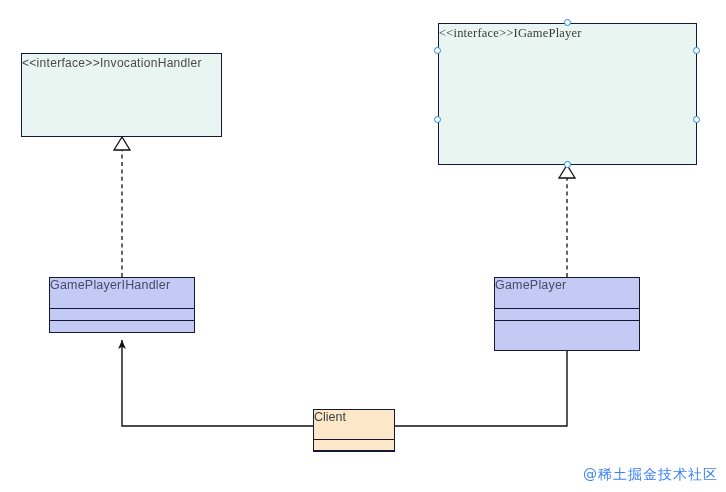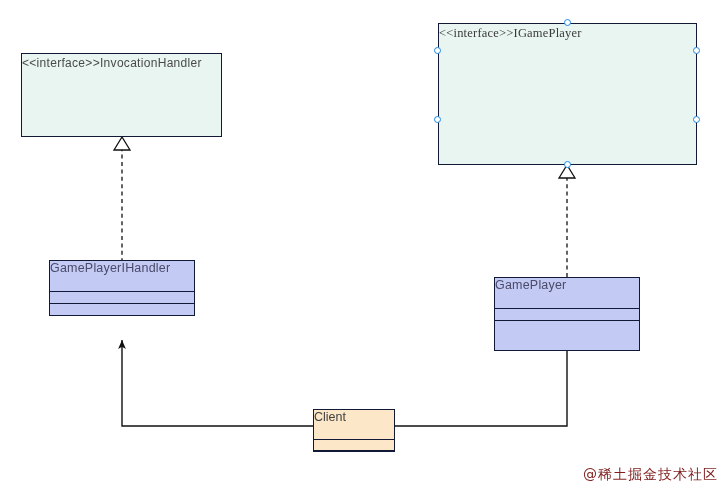--- a/index.html
+++ b/index.html
@@ -125,21 +125,21 @@
     background: #ffffff;
     z-index: 6;
   }
 
   .watermark {
     position: absolute;
     right: 8px;
     bottom: 8px;
     font-family: "DejaVu Sans", sans-serif;
     font-size: 14px;
-    color: #7f1d1d;
+    color: #3b82f6;
     letter-spacing: 1px;
     user-select: none;
     z-index: 3;
   }
 </style>
 </head>
 <body>
 
 <div id="canvas">
 
@@ -186,21 +186,21 @@
     </div>
   </div>
 
   <div class="handle" style="left:564px; top:19px;"></div>
   <div class="handle" style="left:434px; top:47px;"></div>
   <div class="handle" style="left:693px; top:47px;"></div>
   <div class="handle" style="left:434px; top:116px;"></div>
   <div class="handle" style="left:693px; top:116px;"></div>
   <div class="handle" style="left:564px; top:161px;"></div>
 
-  <div class="node klass" id="node-gameplayerihandler" style="left:49px; top:260px; width:146px; height:56px;">
+  <div class="node klass" id="node-gameplayerihandler" style="left:49px; top:277px; width:146px; height:56px;">
     <div class="compartment" style="height:30px;">
       <div class="cname">GamePlayerIHandler</div>
     </div>
     <div class="compartment empty-row" style="height:12px;"></div>
     <div class="compartment empty-row" style="height:12px;"></div>
   </div>
 
   <div class="node klass" id="node-gameplayer" style="left:494px; top:277px; width:146px; height:74px;">
     <div class="compartment" style="height:30px;">
       <div class="cname">GamePlayer</div>

